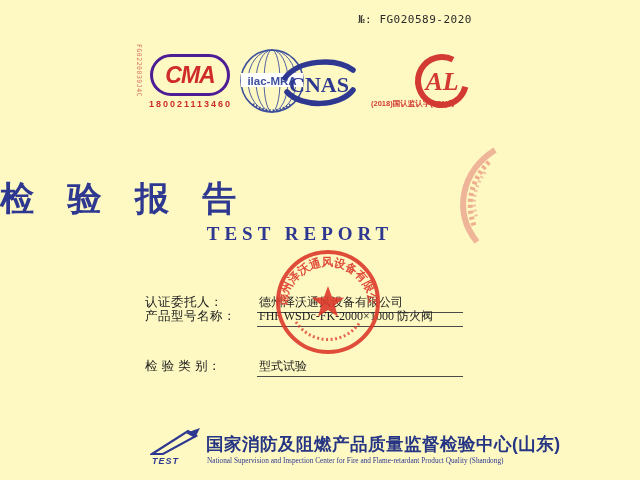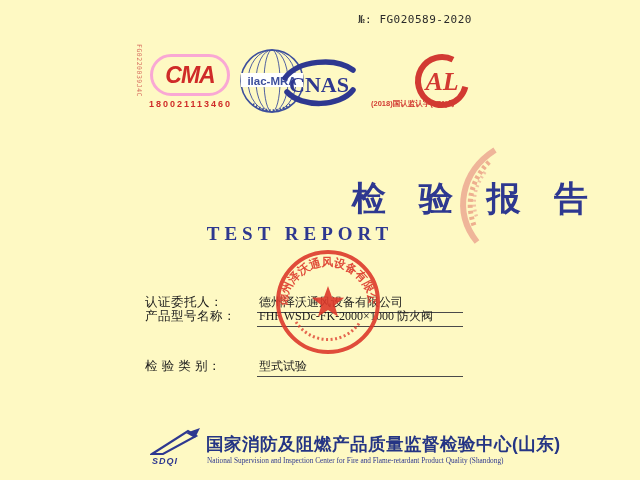--- a/index.html
+++ b/index.html
@@ -13,41 +13,41 @@
   #report-no { left:358px; top:13px; font-family:"DejaVu Sans Mono", monospace;
                font-size:11px; color:#2a2a2a; letter-spacing:.5px; }
 
   
   #serial-vert { left:135px; top:44px; color:#d0544c; font-size:6.5px;
                  writing-mode:vertical-rl; text-orientation:sideways;
                  font-family:"DejaVu Sans Mono", monospace; letter-spacing:.5px; opacity:.85; }
 
   
   #cma-box { left:150px; top:54px; width:80px; height:42px;
-             border:3px solid #f9a8d4; border-radius:21px;
+             border:3px solid #4c1d95; border-radius:21px;
              display:flex; align-items:center; justify-content:center; }
   #cma-text { color:#cf2b28; font-weight:bold; font-style:italic;
               font-family:"Liberation Sans", sans-serif; font-size:23px; letter-spacing:-1px; }
   #cma-num { left:149px; top:99px; color:#cf2b28; font-size:9px;
              font-family:"Liberation Sans", sans-serif; font-weight:bold; letter-spacing:2px; }
 
   
   #ilac-logo { left:239px; top:48px; }
   #cnas-logo { left:282px; top:59px; }
   #cal-logo  { left:413px; top:52px; }
 
   
   #cnas-textblock { left:359px; top:57px; color:#b5413c; font-size:7.5px;
                     line-height:9.5px; font-family:"Liberation Sans", sans-serif;
                     font-weight:bold; }
   #cal-caption { left:371px; top:99px; color:#d23a32; font-size:7.5px;
                  font-weight:bold; font-family:"Liberation Sans", sans-serif; }
 
   
-  #title-zh { left:0; top:176px; width:600px; text-align:right; color:#2e3890;
+  #title-zh { left:0; top:176px; width:600px; text-align:left; color:#2e3890;
               font-family:"Liberation Sans", sans-serif; font-weight:bold;
               font-size:34px; letter-spacing:12px; }
   #title-en { left:0; top:223px; width:600px; text-align:center; color:#2e3890;
               font-family:"Liberation Serif", serif; font-weight:bold;
               font-size:19px; letter-spacing:5px; }
 
   
   #edge-stamp { left:443px; top:146px; opacity:.8; }
 
   
@@ -142,17 +142,17 @@
       <textPath href="#sealArc" startOffset="2">德州泽沃通风设备有限公司</textPath>
     </text>
     <polygon points="58,42 62.1,53.3 74.2,53.7 64.7,61.2 68,72.8 58,66 48,72.8 51.3,61.2 41.8,53.7 53.9,53.3" fill="#dd3a2c"></polygon>
     <path d="M 26,78 A 38,38 0 0 0 90,78" fill="none" stroke="#dd3a2c" stroke-width="3" stroke-dasharray="2 2.5" opacity="0.85"></path>
   </svg>
 
   <svg id="footer-logo" class="abs" width="54" height="32" viewBox="0 0 54 32">
     <path d="M2,28 L38,5 L46,10 L13,28 Z" fill="none" stroke="#2e3890" stroke-width="2.2"></path>
     <path d="M36,7 L50,2 L45,12 Z" fill="#2e3890"></path>
   </svg>
-  <div id="sdqi-label" class="abs">SDQI</div>
+  <div id="sdqi-label" class="abs">TEST</div>
   <div id="footer-en" class="abs">National Supervision and Inspection Center for Fire and Flame-retardant Product Quality (Shandong)</div>
   <div id="footer-zh" class="abs">国家消防及阻燃产品质量监督检验中心(山东)</div>
 
 </div>
 
 </body></html>

